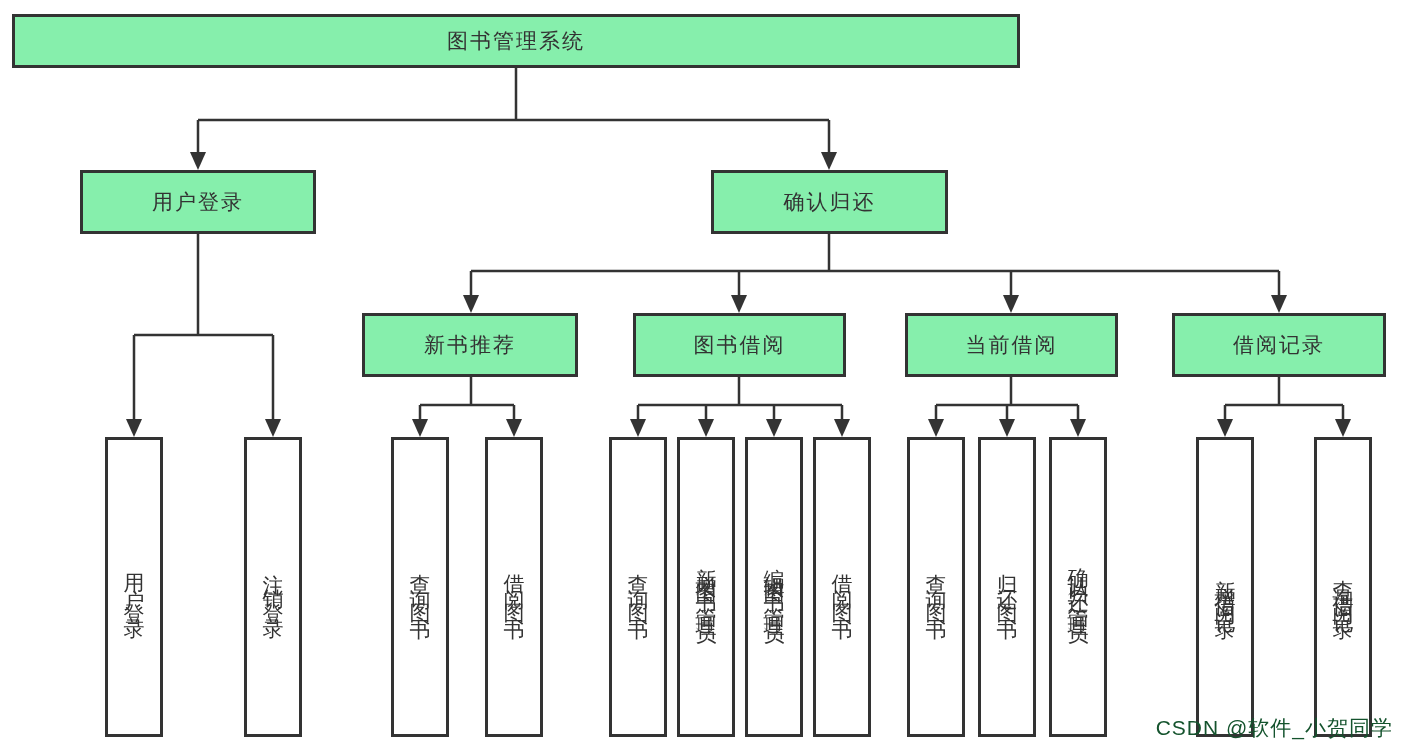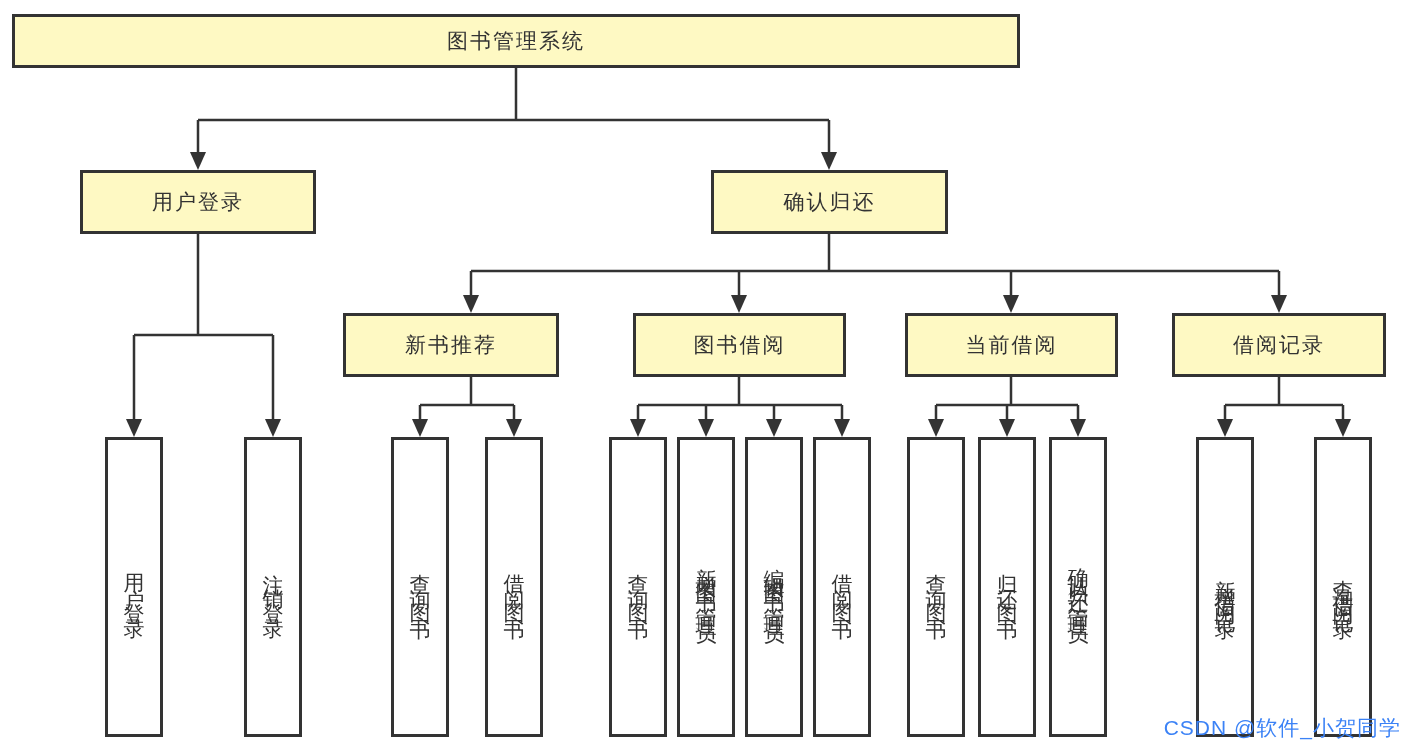--- a/index.html
+++ b/index.html
@@ -9,42 +9,42 @@
     background:#ffffff;
     overflow:hidden;
     font-family:"Liberation Sans","DejaVu Sans",sans-serif;
     color:#333333;
   }
   #wires{position:absolute;left:0;top:0;z-index:1;}
   .hnode{
     position:absolute;z-index:2;
     box-sizing:border-box;
     border:3px solid #333333;
-    background:#fef9c3;
+    background:#86efac;
     display:flex;align-items:center;justify-content:center;
     font-size:21px;letter-spacing:2px;color:#333333;
     white-space:nowrap;
   }
   .leaf{
     position:absolute;z-index:2;top:437px;width:58px;height:300px;
     box-sizing:border-box;
     border:3px solid #333333;
     background:#ffffff;
     display:flex;align-items:center;justify-content:center;
     writing-mode:vertical-rl;text-orientation:mixed;
     font-size:21px;color:#333333;
     overflow:hidden;
   }
   .sp-wide{letter-spacing:15px;}
   .sp-mid{letter-spacing:8px;}
   #watermark{
     position:absolute;z-index:3;
-    right:4px;top:714px;
+    right:12px;top:714px;
     font-size:21px;letter-spacing:1px;
-    color:#3b82f6;
+    color:#14532d;
     white-space:nowrap;
   }
 </style>
 </head>
 <body>
 
 <div id="canvas">
 
   <svg id="wires" width="1405" height="747" viewBox="0 0 1405 747" aria-hidden="true">
     <g stroke="#333333" stroke-width="2.5" fill="none">
@@ -84,21 +84,21 @@
       <polygon points="1217,419 1233,419 1225,437"></polygon>
       <polygon points="1335,419 1351,419 1343,437"></polygon>
     </g>
   </svg>
 
   <div class="hnode" style="left:12px;top:14px;width:1008px;height:54px;">图书管理系统</div>
 
   <div class="hnode" style="left:80px;top:170px;width:236px;height:64px;">用户登录</div>
   <div class="hnode" style="left:711px;top:170px;width:237px;height:64px;">确认归还</div>
 
-  <div class="hnode" style="left:343px;top:313px;width:216px;height:64px;">新书推荐</div>
+  <div class="hnode" style="left:362px;top:313px;width:216px;height:64px;">新书推荐</div>
   <div class="hnode" style="left:633px;top:313px;width:213px;height:64px;">图书借阅</div>
   <div class="hnode" style="left:905px;top:313px;width:213px;height:64px;">当前借阅</div>
   <div class="hnode" style="left:1172px;top:313px;width:214px;height:64px;">借阅记录</div>
 
   <div class="leaf sp-wide" style="left:105px;">用户登录</div>
   <div class="leaf sp-wide" style="left:244px;">注销登录</div>
 
   <div class="leaf sp-wide" style="left:391px;">查询图书</div>
   <div class="leaf sp-wide" style="left:485px;">借阅图书</div>
 

